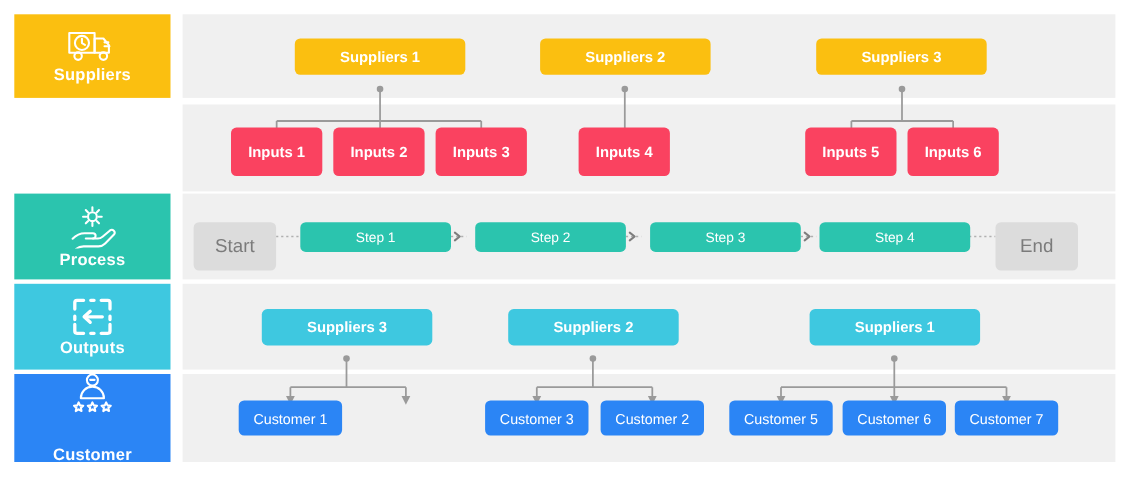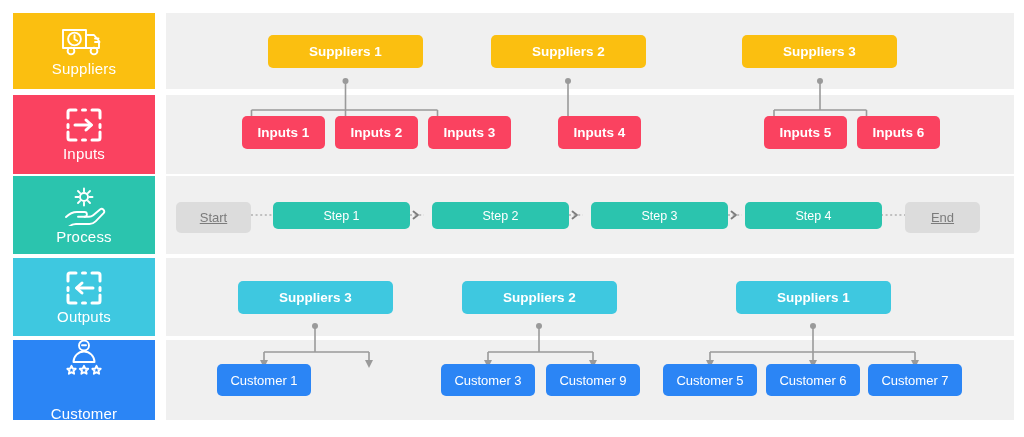--- a/index.html
+++ b/index.html
@@ -16,32 +16,32 @@
 
   
   .cat{position:absolute;left:13px;width:142px;display:flex;flex-direction:column;
        align-items:center;justify-content:center;color:#ffffff;}
   .cat.r1{top:13px;height:76px;background:#FBBF10;}
   .cat.r2{top:95px;height:79px;background:#FA4260;}
   .cat.r3{top:176px;height:78px;background:#2BC4AE;}
   .cat.r4{top:258px;height:78px;background:#3EC8E0;}
   .cat.r5{top:340px;height:80px;background:#2B85F5;gap:27px;}
   .cat .glyph{line-height:0;margin-bottom:2px;}
-  .cat .cap{font-size:15px;font-weight:normal;letter-spacing:.2px;}
+  .cat .cap{font-size:15px;font-weight:bold;letter-spacing:.2px;}
 
   
   .node{position:absolute;display:flex;align-items:center;justify-content:center;
         border-radius:5px;color:#ffffff;font-size:13.5px;font-weight:bold;
         white-space:nowrap;box-sizing:border-box;}
   .node.sup{background:#FBBF10;height:33px;}
-  .node.inp{background:#FA4260;height:33px;margin-left:32px;}
+  .node.inp{background:#FA4260;height:44px;}
   .node.out{background:#3EC8E0;height:33px;}
   .node.cus{background:#2B85F5;height:32px;font-weight:normal;font-size:13px;}
   .node.step{background:#2BC4AE;height:27px;font-size:12.5px;font-weight:normal;}
-  .node.term{background:#dcdcdc;color:#7b7b7b;height:31px;font-size:13px;font-weight:normal;text-decoration:underline;}
+  .node.term{background:#dcdcdc;color:#7b7b7b;height:44px;font-size:17px;font-weight:normal;}
 
   
   .conn{position:absolute;left:0;top:0;width:1024px;height:437px;pointer-events:none;}
 </style>
 </head>
 <body>
 
 <div id="stage">
 
   <div class="band r1"></div>
@@ -58,34 +58,20 @@
         <circle cx="10" cy="26" r="3.4"></circle>
         <circle cx="33" cy="26" r="3.4"></circle>
         <circle cx="13.5" cy="14" r="6.4"></circle>
         <path d="M13.5 10.3v3.9l2.7 1.6"></path>
         <path d="M34 13.5h3.5M34 17h4.5"></path>
       </svg>
     </span>
     <span class="cap">Suppliers</span>
   </div>
 
-  <div class="cat r2">
-    <span class="glyph">
-      <svg width="38" height="36" viewBox="0 0 38 36" fill="none" stroke="#ffffff" stroke-width="3" stroke-linecap="round">
-        <path d="M3 11V5a2 2 0 0 1 2-2h6"></path>
-        <path d="M27 3h6a2 2 0 0 1 2 2v6"></path>
-        <path d="M35 25v6a2 2 0 0 1-2 2h-6"></path>
-        <path d="M11 33H5a2 2 0 0 1-2-2v-6"></path>
-        <path d="M3 17.5v3M35 17.5v3M17.5 3h3M17.5 33h3"></path>
-        <path d="M10 18h16" stroke-width="3"></path>
-        <path d="M21 13l5.5 5L21 23" stroke-width="3" fill="none" stroke-linejoin="round"></path>
-      </svg>
-    </span>
-    <span class="cap">Inputs</span>
-  </div>
 
   <div class="cat r3">
     <span class="glyph">
       <svg width="44" height="40" viewBox="0 0 44 40" fill="none" stroke="#ffffff" stroke-width="1.9" stroke-linecap="round" stroke-linejoin="round">
         <circle cx="22" cy="11" r="4"></circle>
         <path d="M22 2.5v3M22 16.5v3M13.5 11h3M27.5 11h3M16 5l2.1 2.1M25.9 14.9L28 17M28 5l-2.1 2.1M18.1 14.9L16 17"></path>
         <path d="M4 31c3-3 7-5 11-5h7.5a2.4 2.4 0 0 1 0 4.8H16"></path>
         <path d="M22.5 30.8h4.5c1.5 0 3-0.6 4.2-1.6L38 23.5a2.6 2.6 0 0 1 3.6 3.7l-8 8.2c-1.6 1.6-3.8 2.6-6.1 2.6H14c-2.5 0-5 0.9-6.9 2.5"></path>
       </svg>
     </span>
@@ -215,18 +201,18 @@
   <div class="node step" style="left:591px;top:202px;width:137px;">Step 3</div>
   <div class="node step" style="left:745px;top:202px;width:137px;">Step 4</div>
   <div class="node term" style="left:905px;top:202px;width:75px;">End</div>
 
   <div class="node out" style="left:238px;top:281px;width:155px;">Suppliers 3</div>
   <div class="node out" style="left:462px;top:281px;width:155px;">Suppliers 2</div>
   <div class="node out" style="left:736px;top:281px;width:155px;">Suppliers 1</div>
 
   <div class="node cus" style="left:217px;top:364px;width:94px;">Customer 1</div>
   <div class="node cus" style="left:441px;top:364px;width:94px;">Customer 3</div>
-  <div class="node cus" style="left:546px;top:364px;width:94px;">Customer 9</div>
+  <div class="node cus" style="left:546px;top:364px;width:94px;">Customer 2</div>
   <div class="node cus" style="left:663px;top:364px;width:94px;">Customer 5</div>
   <div class="node cus" style="left:766px;top:364px;width:94px;">Customer 6</div>
   <div class="node cus" style="left:868px;top:364px;width:94px;">Customer 7</div>
 
 </div>
 
 </body></html>

